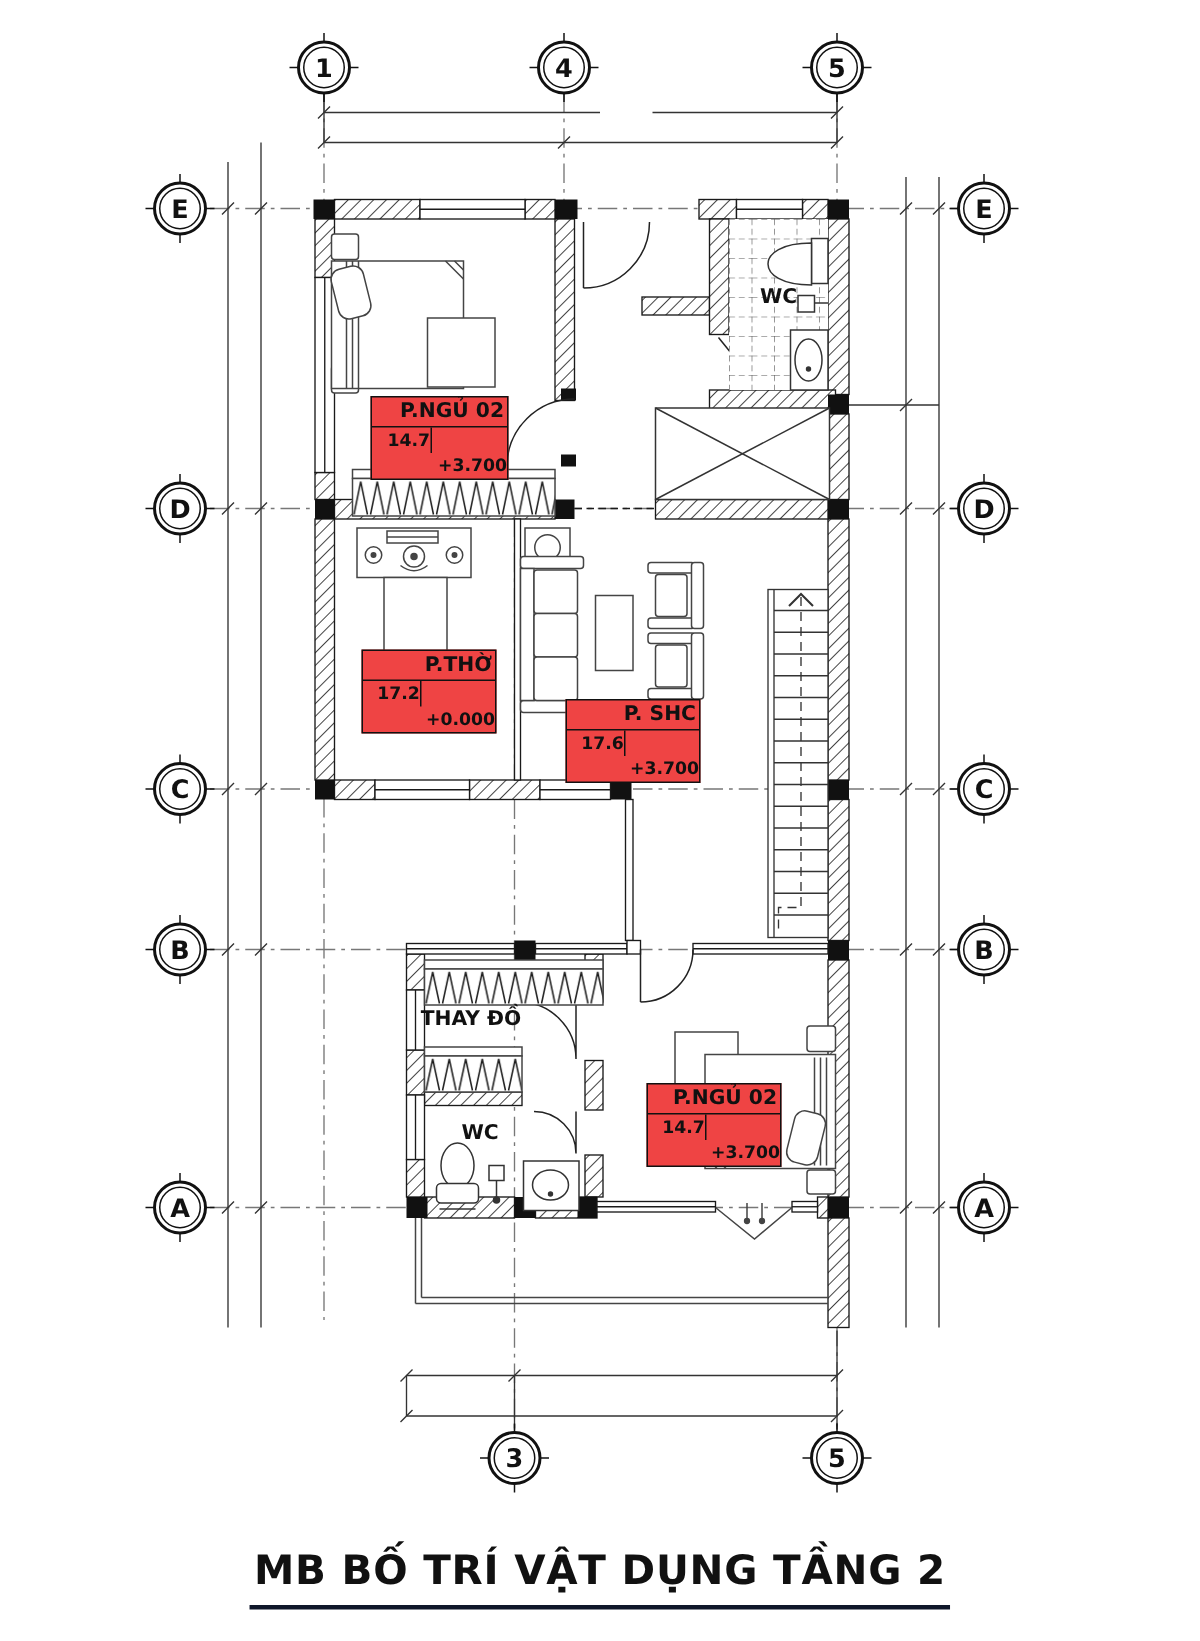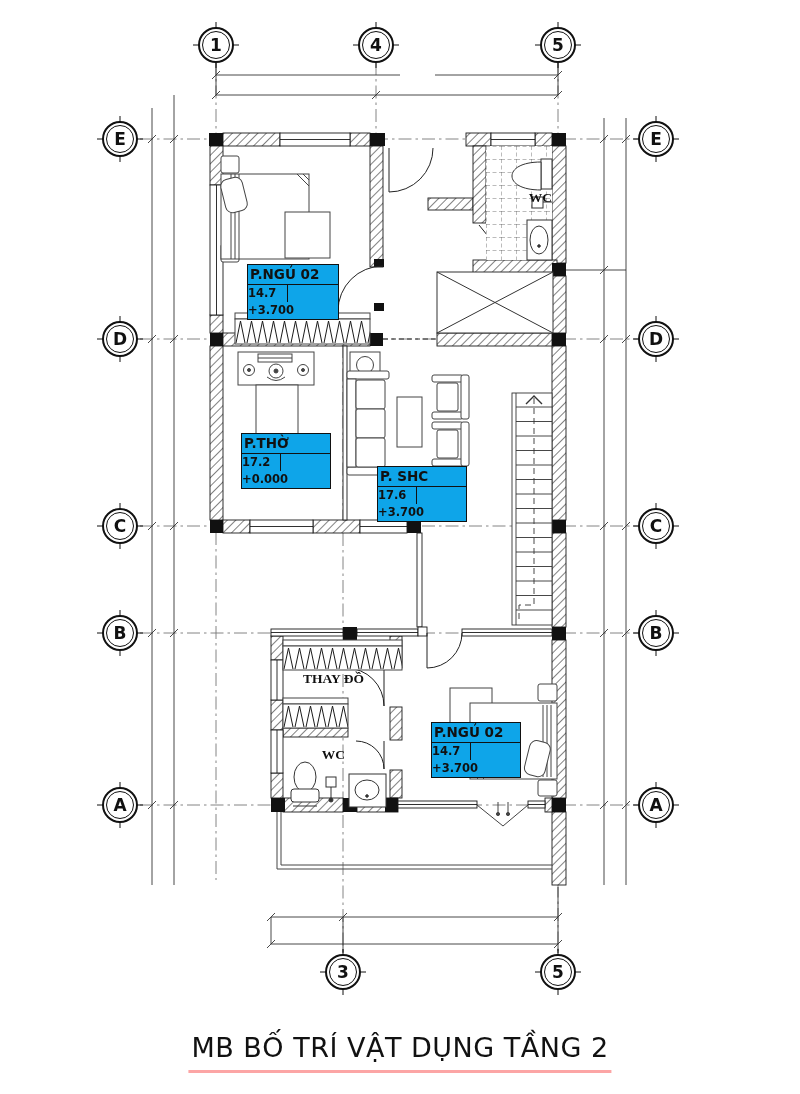--- a/index.html
+++ b/index.html
@@ -1,31 +1,31 @@
 <!DOCTYPE html>
 <html><head>
 <meta charset="utf-8">
 <style>
   html,body{margin:0;padding:0;background:#fff;}
   .canvas{position:relative;width:800px;height:1094px;background:#fff;overflow:hidden;
           font-family:"DejaVu Sans","Liberation Sans",sans-serif;color:#111;}
   svg{position:absolute;left:0;top:0;}
   svg text{font-family:"DejaVu Sans","Liberation Sans",sans-serif;font-weight:bold;
            font-size:17px;text-anchor:middle;fill:#111;}
-  .tag{position:absolute;border:1.5px solid #111;background:#0ea5e9;text-align:left;
+  .tag{position:absolute;border:1.5px solid #111;background:#ef4444;text-align:right;
        font-weight:bold;z-index:4;}
   .tag-name{font-size:13.5px;line-height:19px;border-bottom:1.5px solid #111;padding:0 2px;white-space:nowrap;}
   .tag-vals{display:flex;font-size:11.5px;line-height:17px;flex-direction:column;}
   .tag-vals .cell-a{width:43%;border-right:1.5px solid #111;}
   .tag-vals .cell-b{flex:1;}
-  .room-label{position:absolute;font-weight:bold;font-size:13.5px;text-align:right;
-              white-space:nowrap;z-index:4;font-family:Liberation Serif, serif;}
+  .room-label{position:absolute;font-weight:bold;font-size:13.5px;text-align:center;
+              white-space:nowrap;z-index:4;}
   .plan-title{position:absolute;top:1032px;left:50%;transform:translateX(-50%);
-              font-size:27px;font-weight:400;letter-spacing:.5px;white-space:nowrap;
-              border-bottom:3px solid #fca5a5;padding:0 3px 7px 3px;z-index:5;text-align:right;}
+              font-size:27px;font-weight:700;letter-spacing:.5px;white-space:nowrap;
+              border-bottom:3px solid #0f172a;padding:0 3px 7px 3px;z-index:5;text-align:right;}
 </style>
 </head>
 <body>
 
 <div class="canvas">
 <svg width="800" height="1094" viewBox="0 0 800 1094">
   <defs>
     <pattern id="hatch" patternUnits="userSpaceOnUse" width="6" height="6" patternTransform="rotate(45)">
       <rect width="6" height="6" fill="#fff"></rect>
           <line x1="0" y1="0" x2="0" y2="6" stroke="#1a1a1a" stroke-width="1.1"></line>

